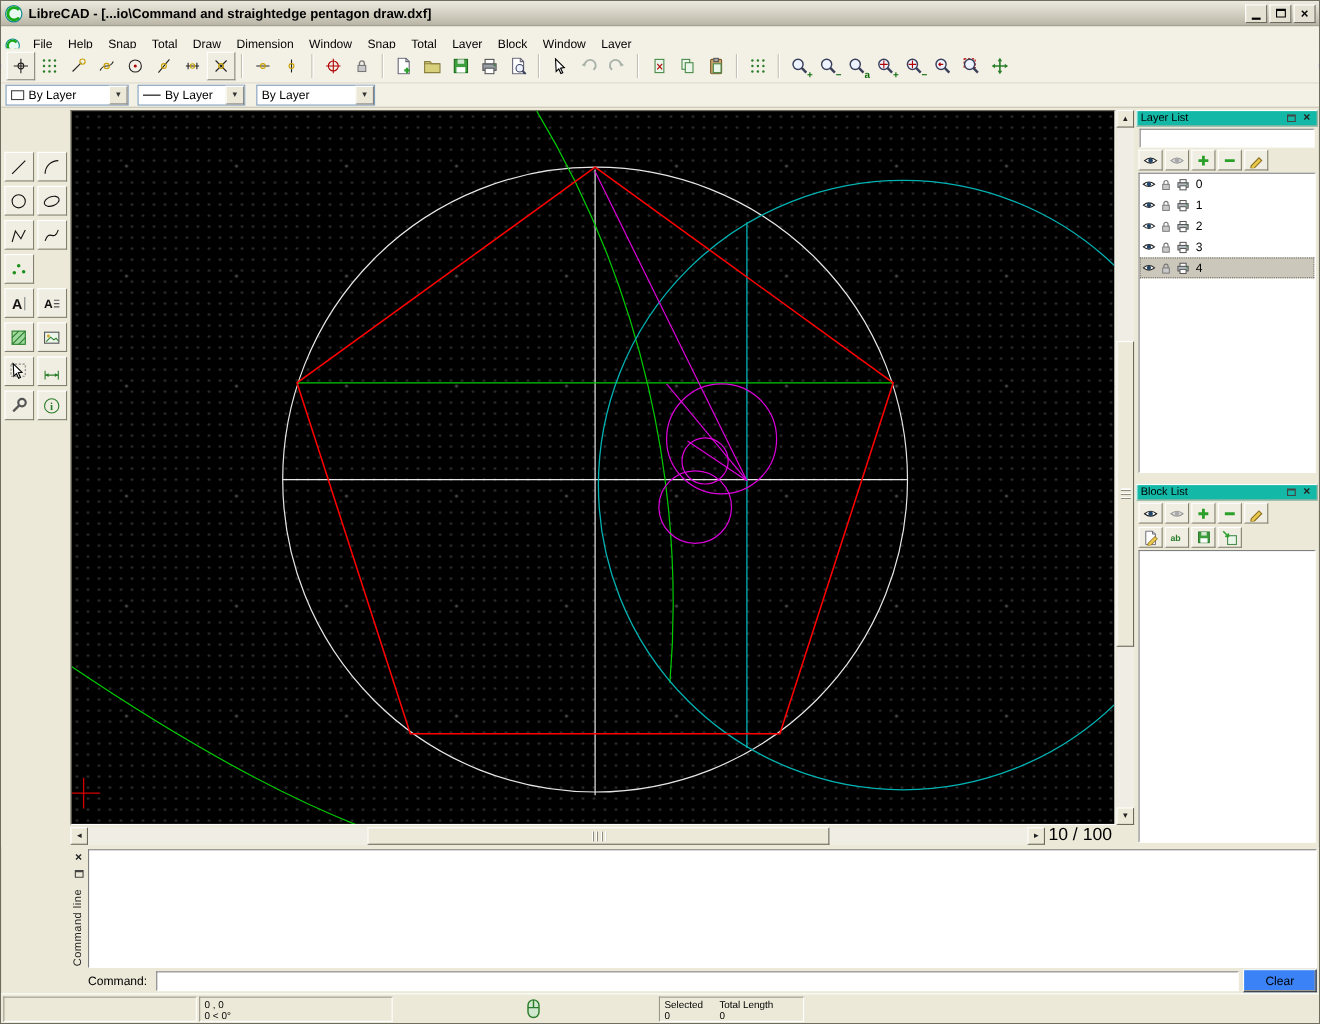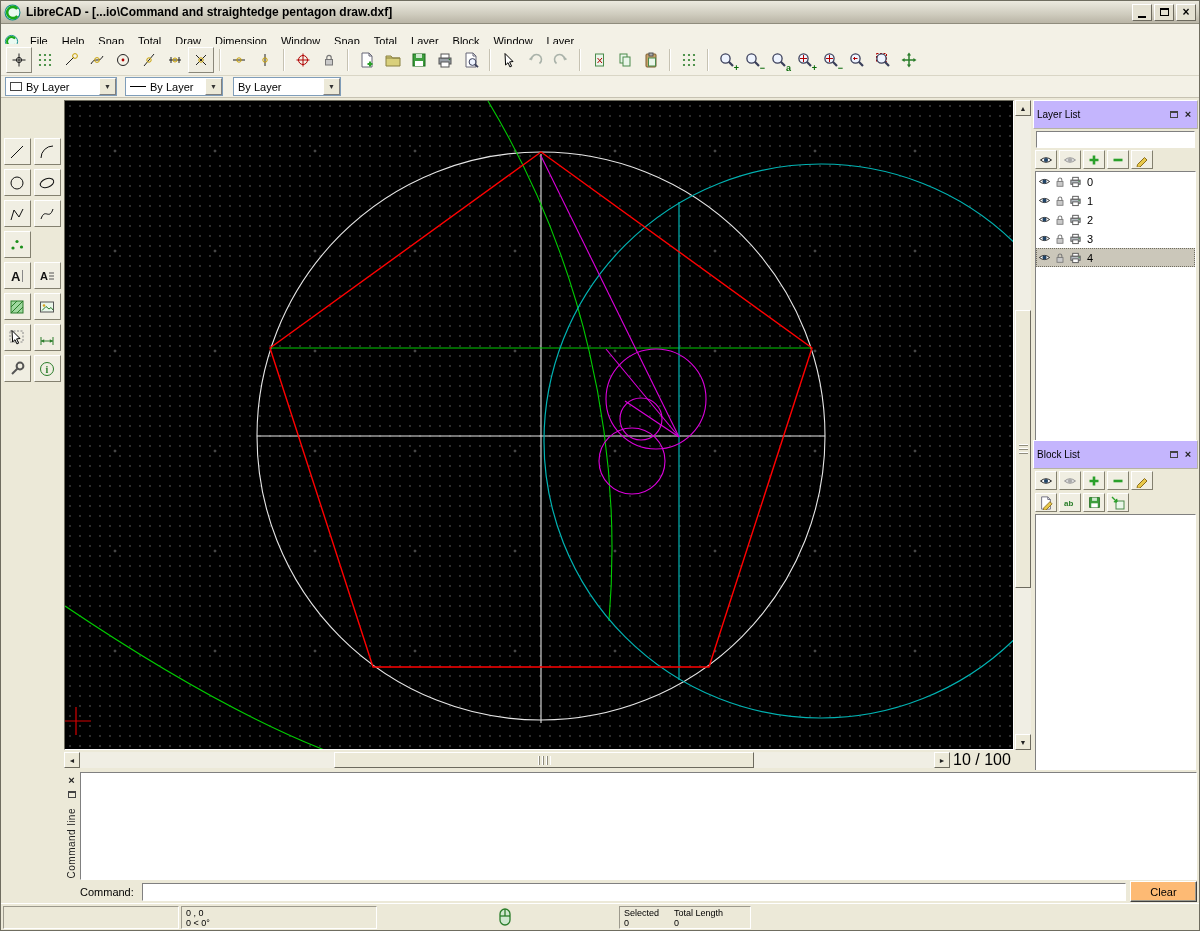--- a/index.html
+++ b/index.html
@@ -50,21 +50,21 @@
 .vthumb{position:absolute;left:0;top:210px;width:16px;height:278px;background:#ece9d8;border:1px solid;border-color:#fff #6d6a5e #6d6a5e #fff;display:flex;align-items:center;justify-content:center}
 .hthumb{position:absolute;left:254px;top:0;width:420px;height:16px;background:#ece9d8;border:1px solid;border-color:#fff #6d6a5e #6d6a5e #fff;display:flex;align-items:center;justify-content:center}
 .grip-v{width:9px;height:11px;background:repeating-linear-gradient(180deg,#fff 0 1px,#8f8c7d 1px 2px,transparent 2px 4px)}
 .grip-h{width:13px;height:9px;background:repeating-linear-gradient(90deg,#fff 0 1px,#8f8c7d 1px 2px,transparent 2px 4px)}
 .htrack{position:relative;flex:1;height:16px}
 .scroll-indicator{position:absolute;left:950px;top:752px;width:64px;height:16px;display:flex;align-items:center;justify-content:center;font-size:16px}
 .scroll-corner{position:absolute;left:1015px;top:752px;width:16px;height:16px;background:#ece9d8}
 
 
 .dock{position:absolute;left:1033px;width:165px;background:#ece9d8}
-.dock-title{height:29px;display:flex;align-items:center;padding:0 3px;font-size:10px;border:1px solid;border-color:#fff #b5b2a3 #b5b2a3 #fff;background:#c4b5fd}
+.dock-title{height:15px;display:flex;align-items:center;padding:0 3px;font-size:10px;border:1px solid;border-color:#fff #b5b2a3 #b5b2a3 #fff;background:#14b8a6}
 .dock-title .dt-label{flex:1}
 .dbtn{width:12px;height:11px;display:flex;align-items:center;justify-content:center;margin-left:2px}
 .d-float{width:8px;height:7px;border:1px solid #444;border-top-width:2px}
 .d-close{font-size:11px;line-height:9px;font-weight:bold;color:#222}
 .filter-input{display:block;width:159px;margin:2px auto 0;height:17px;border:1px solid;border-color:#808080 #fff #fff #808080;background:#fff;font-size:11px;padding:0 3px;font-family:"Liberation Sans",sans-serif}
 .dock-toolbar{display:flex;align-items:center;padding:2px 2px 1px;gap:2px}
 .dkbtn{width:22px;height:19px;background:#f0eee2;border:1px solid;border-color:#fff #83806f #83806f #fff;display:flex;align-items:center;justify-content:center}
 .dock-list{background:#fff;border:1px solid;border-color:#808080 #fff #fff #808080;margin:1px 2px 2px;overflow:hidden}
 .layer-row{height:19px;display:flex;align-items:center;padding:0 2px;gap:3px}
 .layer-row.selected{background:#cbc7ba;outline:1px dotted #6f6d60;outline-offset:-1px}
@@ -72,27 +72,27 @@
 
 
 .cmd-dock{position:absolute;left:63px;top:770px;width:1136px;height:132px;background:#ece9d8}
 .cmd-tabstrip{position:absolute;left:1px;top:2px;width:15px;height:128px;display:flex;flex-direction:column;align-items:center}
 .cmd-dockbtn{width:12px;height:12px;display:flex;align-items:center;justify-content:center;margin-top:2px}
 .vlabel{writing-mode:vertical-rl;transform:rotate(180deg);font-size:10px;color:#222;margin-top:8px;letter-spacing:.5px}
 .cmd-history{position:absolute;left:17px;top:2px;right:2px;height:108px;background:#fff;border:1px solid;border-color:#808080 #fff #fff #808080}
 .cmd-row{position:absolute;left:17px;right:2px;top:112px;height:19px;display:flex;align-items:center}
 .cmd-prompt{width:62px;font-size:11px}
 .cmd-input{flex:1;height:18px;border:1px solid;border-color:#808080 #fff #fff #808080;background:#fff;font-size:11px;padding:0 3px;font-family:"Liberation Sans",sans-serif}
-.clear-btn{width:67px;height:21px;margin-left:4px;background:#fdba74;border:1px solid;border-color:#fff #404040 #404040 #fff;box-shadow:inset -1px -1px 0 #9d9a8d;font-size:11px;display:flex;align-items:center;justify-content:center}
+.clear-btn{width:67px;height:21px;margin-left:4px;background:#3b82f6;border:1px solid;border-color:#fff #404040 #404040 #fff;box-shadow:inset -1px -1px 0 #9d9a8d;font-size:11px;display:flex;align-items:center;justify-content:center}
 
 
 .statusbar{position:absolute;left:1px;right:1px;top:903px;height:27px;background:#ece9d8;border-top:1px solid #fff;display:flex;align-items:center;padding:0 2px}
 .spanel{height:23px;border:1px solid;border-color:#9d9a8d #fff #fff #9d9a8d;padding:1px 4px;font-size:9px;line-height:10px}
 .sp1{width:176px;margin-right:2px}
-.sp2{width:196px}
+.sp2{width:176px}
 .mouse-ic{margin-left:117px;width:22px;height:23px;display:flex;align-items:center;justify-content:center}
 .sp3{width:132px;margin-left:103px;display:grid;grid-template-columns:48px 76px;grid-template-rows:10px 10px;column-gap:2px}
 
 .ic{display:block}
 </style>
 </head>
 <body>
 
 <svg width="0" height="0" style="position:absolute" aria-hidden="true">
 <defs>

